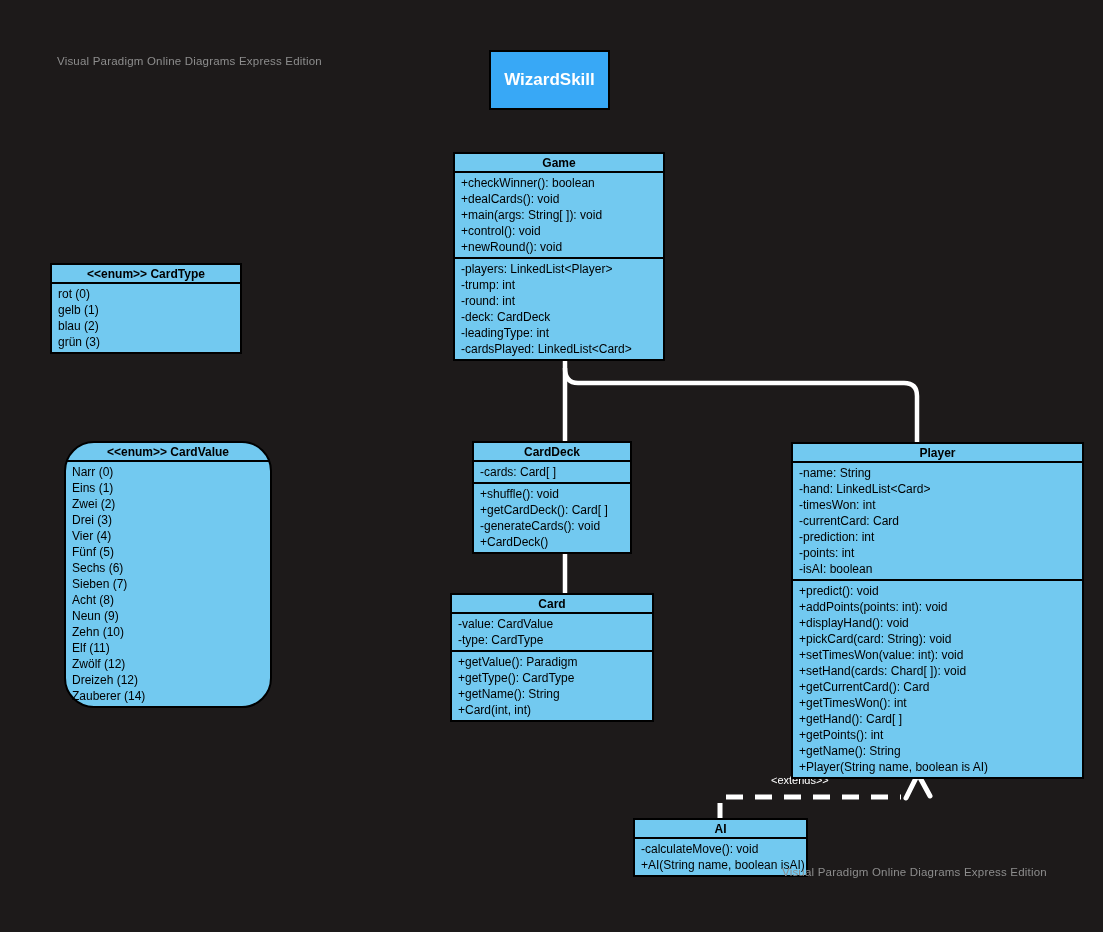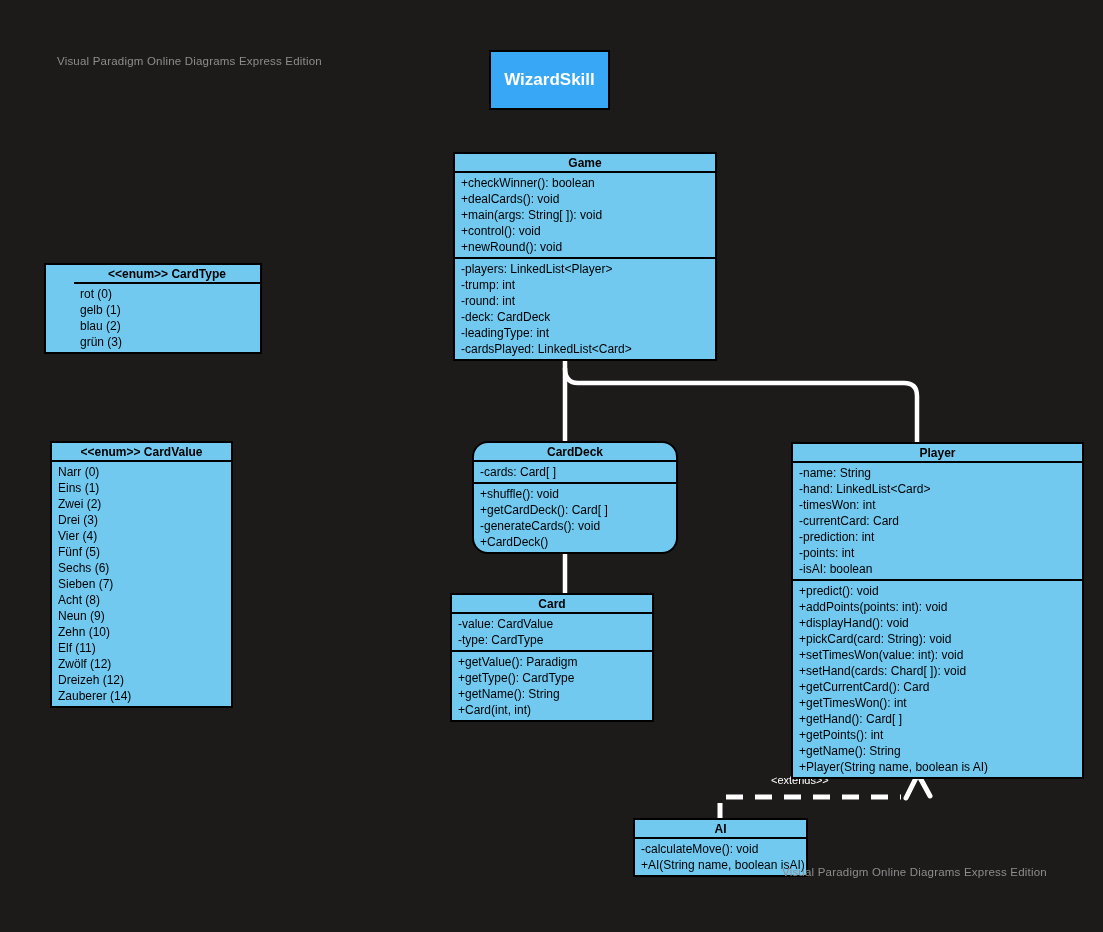--- a/index.html
+++ b/index.html
@@ -30,24 +30,24 @@
   .uml-title{
     font-weight:bold;font-size:12px;text-align:center;
     padding:2px 4px 1px 4px;line-height:14px;
   }
   .uml-section{
     border-top:2px solid #000;padding:2px 0 2px 0;
   }
   .uml-section .row{
     font-size:12px;line-height:16px;padding:0 4px 0 6px;white-space:nowrap;
   }
-  #box-game{left:453px;top:152px;width:264px;}
-  #box-cardtype{left:44px;top:263px;width:218px;padding-left:28px;}
-  #box-cardvalue{left:50px;top:441px;width:183px;}
-  #box-carddeck{left:472px;top:441px;width:206px;border-radius:16px;}
+  #box-game{left:453px;top:152px;width:212px;}
+  #box-cardtype{left:50px;top:263px;width:192px;}
+  #box-cardvalue{left:64px;top:441px;width:208px;border-radius:30px;}
+  #box-carddeck{left:472px;top:441px;width:160px;}
   #box-card{left:450px;top:593px;width:204px;}
   #box-player{left:791px;top:442px;width:293px;}
   #box-ai{left:633px;top:818px;width:175px;}
   .extends-label{
     position:absolute;left:771px;top:774px;color:#fff;font-size:11px;
     z-index:5;white-space:nowrap;
   }
   .conn{stroke:var(--connector,#fff);stroke-width:4.5;fill:none;}
   .conn.dashed{stroke-dasharray:17 12;stroke-width:5;}
   .conn.arrow{stroke-width:5;stroke-linecap:round;}

